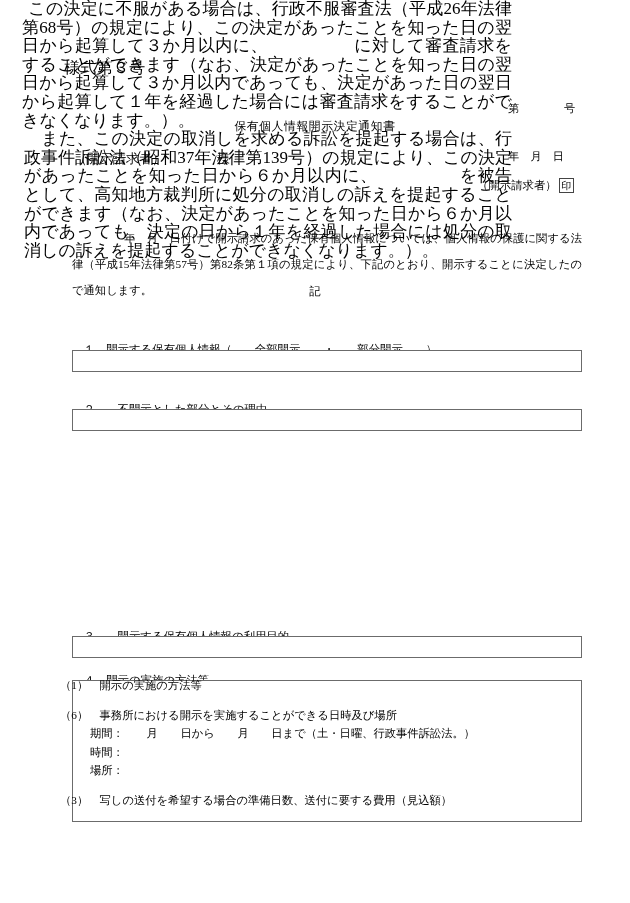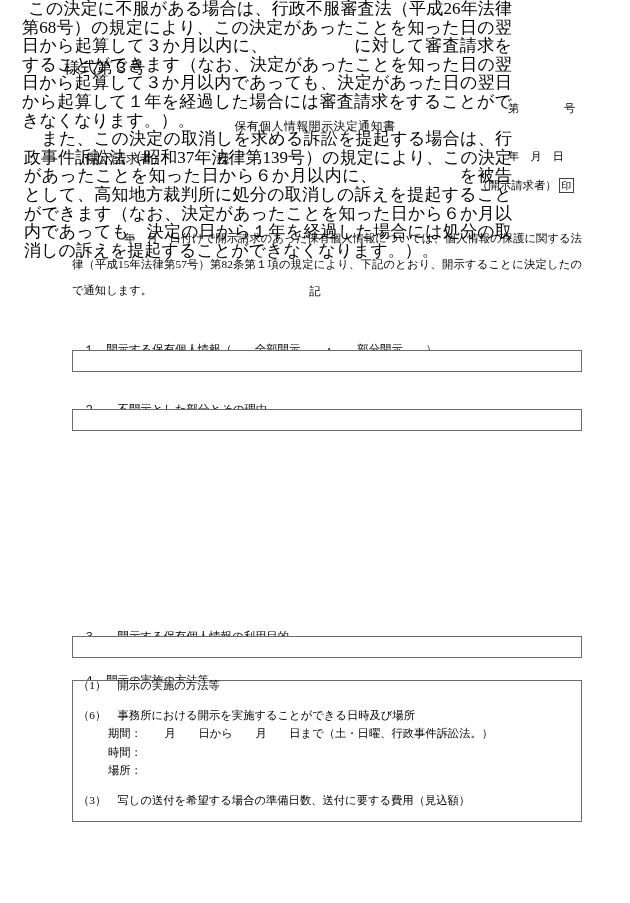--- a/index.html
+++ b/index.html
@@ -130,21 +130,21 @@
     padding-left: 24px;
     text-indent: 0;
   }
   #note-block .blank-sm { display: inline-block; width: 86px; }
   #note-block .blank-sm2 { display: inline-block; width: 82px; }
   #note-block .lead { display: inline-block; width: 11px; }
 
   
   #box4-content {
     position: absolute;
-    left: 78px; top: 676px;
+    left: 60px; top: 676px;
     width: 500px;
     font-size: 11.3px;
     line-height: 18.6px;
   }
   #box4-content .row { white-space: pre; }
   #box4-content .sub {
     padding-left: 30px;
     white-space: pre;
   }
   #box4-content .gap { height: 11px; }

